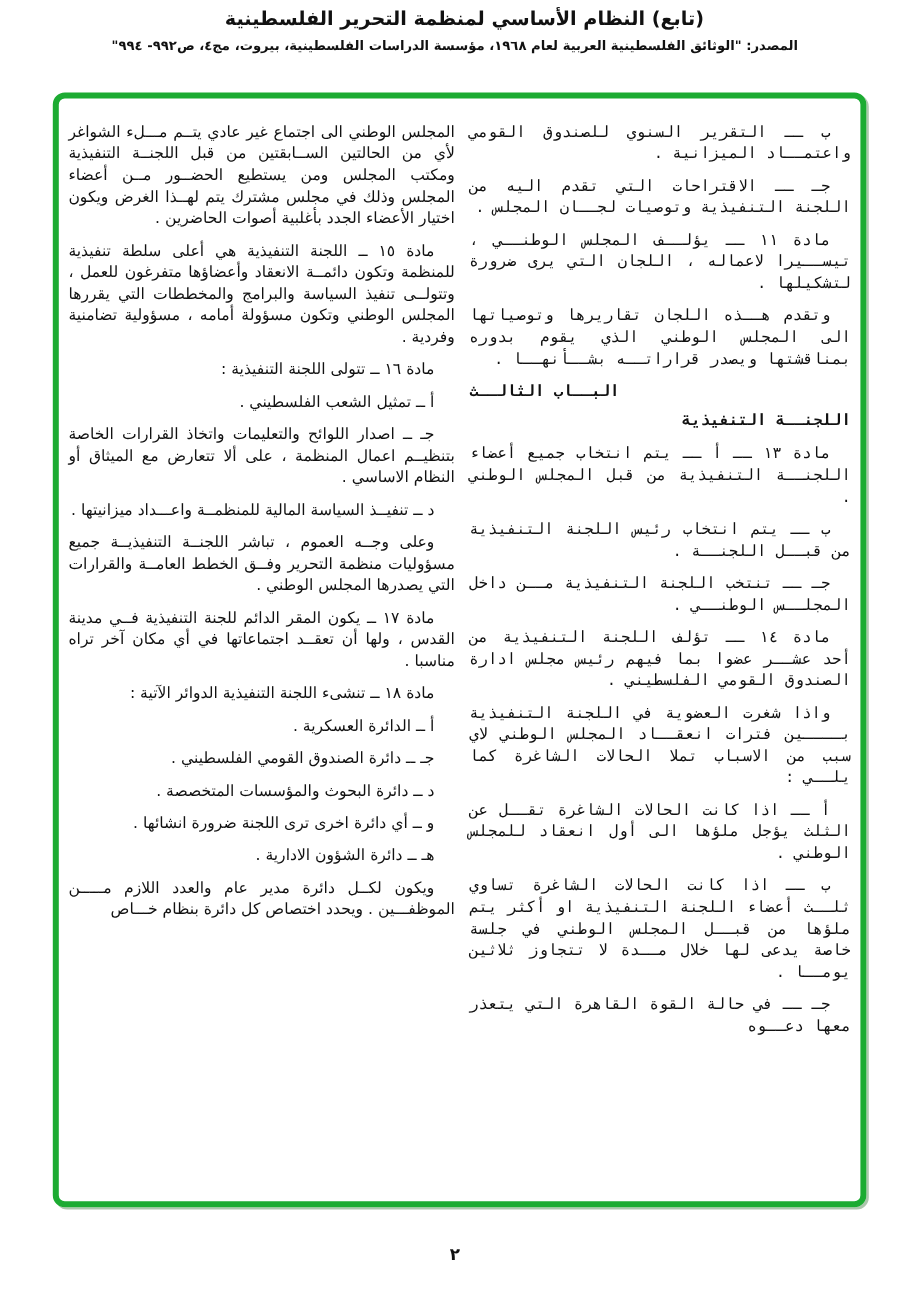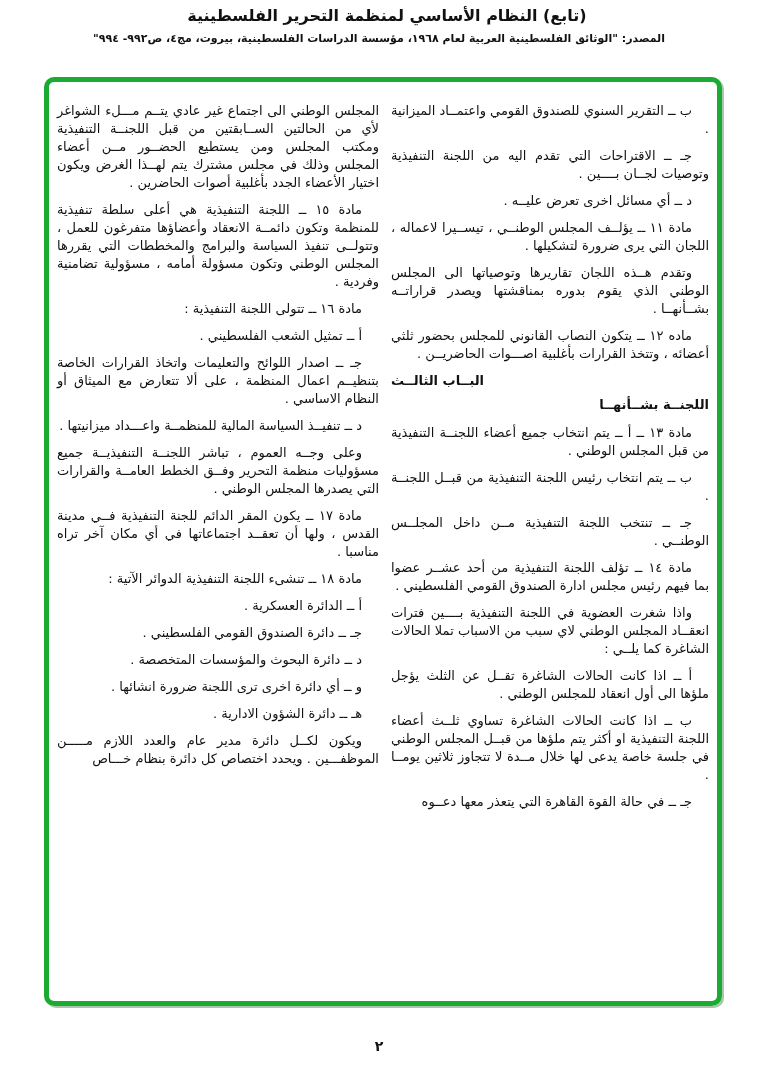--- a/index.html
+++ b/index.html
@@ -55,21 +55,21 @@
     flex-direction: row;
     gap: 12px;
     height: 100%;
   }
   .col {
     direction: rtl;
     text-align: justify;
     font-size: 13px;
     line-height: 18px;
   }
-  .col-right { width: 318px; }
+  .col-right { width: 318px; font-family: Liberation Mono, monospace; }
   .col-left  { width: 322px; }
   .blk {
     margin: 0 0 9px 0;
     text-indent: 17px;
     text-align: justify;
   }
   .para-noindent { text-indent: 0; }
   .heading-center {
     text-indent: 0;
     text-align: left;
@@ -98,27 +98,25 @@
 
   <div class="header">
     <p class="doc-title">(تابع) النظام الأساسي لمنظمة التحرير الفلسطينية</p>
     <p class="doc-source">المصدر: "الوثائق الفلسطينية العربية لعام ١٩٦٨، مؤسسة الدراسات الفلسطينية، بيروت، مج٤، ص٩٩٢- ٩٩٤"</p>
   </div>
 
   <div class="frame" style="border-color: rgb(28, 171, 50);">
     <div class="cols">
       <div class="col col-right">
           <p class="blk item">ب ــ التقرير السنوي للصندوق القومي واعتمــاد الميزانية .</p>
-          <p class="blk item">جـ ــ الاقتراحات التي تقدم اليه من اللجنة التنفيذية وتوصيات لجــان بــــين .</p>
-          <p class="blk item">د ــ أي مسائل اخرى تعرض عليــه .</p>
+          <p class="blk item">جـ ــ الاقتراحات التي تقدم اليه من اللجنة التنفيذية وتوصيات لجــان المجلس .</p>
           <p class="blk para">مادة ١١ ــ يؤلــف المجلس الوطنــي ، تيســيرا لاعماله ، اللجان التي يرى ضرورة لتشكيلها .</p>
           <p class="blk para">وتقدم هــذه اللجان تقاريرها وتوصياتها الى المجلس الوطني الذي يقوم بدوره بمناقشتها ويصدر قراراتــه بشــأنهــا .</p>
-          <p class="blk para">ماده ١٢ ــ يتكون النصاب القانوني للمجلس بحضور ثلثي أعضائه ، وتتخذ القرارات بأغلبية اصـــوات الحاضريــن .</p>
           <p class="blk heading-center">البــاب الثالــث</p>
-          <p class="blk heading">اللجنــة بشــأنهــا</p>
+          <p class="blk heading">اللجنــة التنفيذية</p>
           <p class="blk para">مادة ١٣ ــ أ ــ يتم انتخاب جميع أعضاء اللجنــة التنفيذية من قبل المجلس الوطني .</p>
           <p class="blk item">ب ــ يتم انتخاب رئيس اللجنة التنفيذية من قبــل اللجنــة .</p>
           <p class="blk item">جـ ــ تنتخب اللجنة التنفيذية مــن داخل المجلــس الوطنــي .</p>
           <p class="blk para">مادة ١٤ ــ تؤلف اللجنة التنفيذية من أحد عشــر عضوا بما فيهم رئيس مجلس ادارة الصندوق القومي الفلسطيني .</p>
           <p class="blk para">واذا شغرت العضوية في اللجنة التنفيذية بــــين فترات انعقــاد المجلس الوطني لاي سبب من الاسباب تملا الحالات الشاغرة كما يلــي :</p>
           <p class="blk item">أ ــ اذا كانت الحالات الشاغرة تقــل عن الثلث يؤجل ملؤها الى أول انعقاد للمجلس الوطني .</p>
           <p class="blk item">ب ــ اذا كانت الحالات الشاغرة تساوي ثلــث أعضاء اللجنة التنفيذية او أكثر يتم ملؤها من قبــل المجلس الوطني في جلسة خاصة يدعى لها خلال مــدة لا تتجاوز ثلاثين يومــا .</p>
           <p class="blk item">جـ ــ في حالة القوة القاهرة التي يتعذر معها دعــوه</p>
         </div>
       <div class="col col-left">

